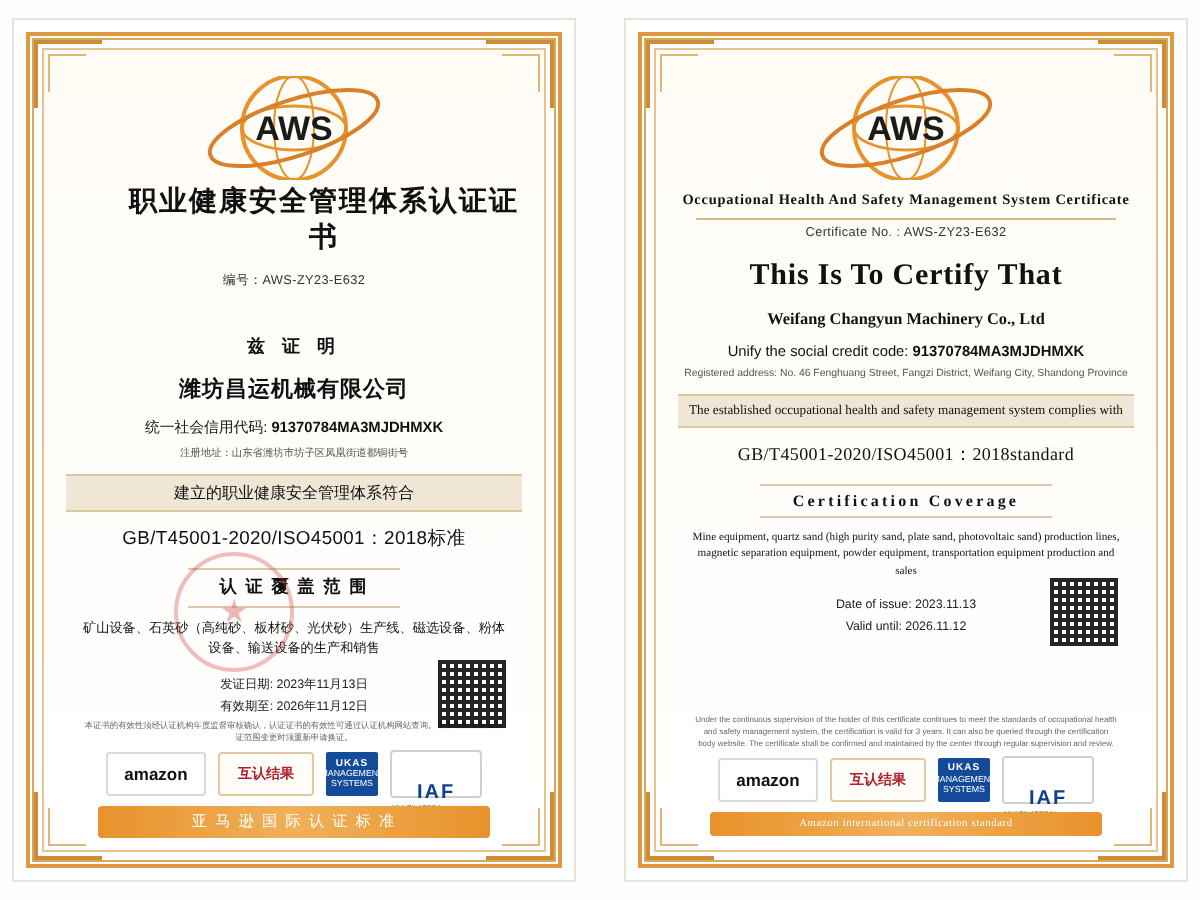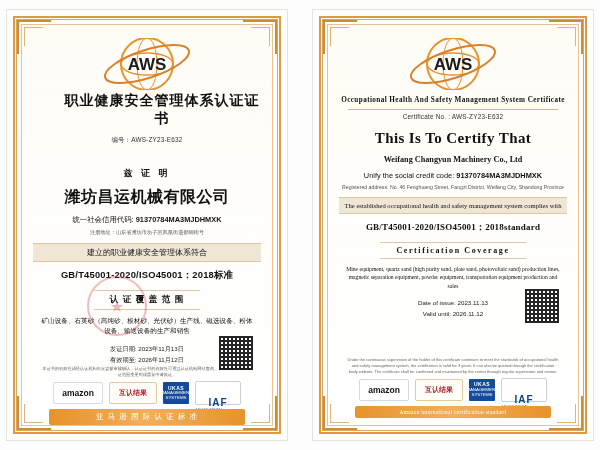--- a/index.html
+++ b/index.html
@@ -100,21 +100,21 @@
     font-size:6.4px;color:#333;letter-spacing:.2px;text-align:center;
   }
   .certify-cn{
     font-size:9px;font-weight:bold;color:#111;letter-spacing:3px;margin-top:22px;
   }
   .certify-en{
     font-size:15px;font-weight:bold;color:#111;letter-spacing:.4px;margin-top:10px;
     font-family:"Liberation Serif", serif;
   }
   .company-cn{
-    font-size:16px;font-weight:bold;color:#111;margin-top:7px;letter-spacing:.5px;
+    font-size:11px;font-weight:bold;color:#111;margin-top:7px;letter-spacing:.5px;
   }
   .company-en{
     font-size:8.2px;font-weight:bold;color:#111;margin-top:8px;
     font-family:"Liberation Serif", serif;
   }
   .usci{
     font-size:7.4px;color:#111;margin-top:7px;text-align:center;
   }
   .usci b{font-weight:bold;}
   .addr{
@@ -127,21 +127,21 @@
     border-top:1px solid #dcc79f;
     border-bottom:1px solid #dcc79f;
     text-align:center;
     padding:3px 0;
     font-size:8px;
     color:#111;
     box-sizing:border-box;
   }
   .band.en{font-size:6.6px;font-family:"Liberation Serif", serif;padding:4px 0;}
   .std{
-    font-size:9.4px;font-weight:bold;color:#111;margin-top:7px;letter-spacing:.2px;
+    font-size:9.4px;font-weight:normal;color:#111;margin-top:7px;letter-spacing:.2px;
   }
   .std.en{font-size:9px;font-family:"Liberation Serif", serif;}
   .scope-head{
     margin-top:8px;
     font-size:8.6px;font-weight:bold;color:#111;letter-spacing:1px;
     border-top:1px solid #ddc9a5;
     border-bottom:1px solid #ddc9a5;
     padding:3px 16px;
   }
   .scope-head.en{letter-spacing:1.6px;font-size:8px;font-family:"Liberation Serif", serif;}

